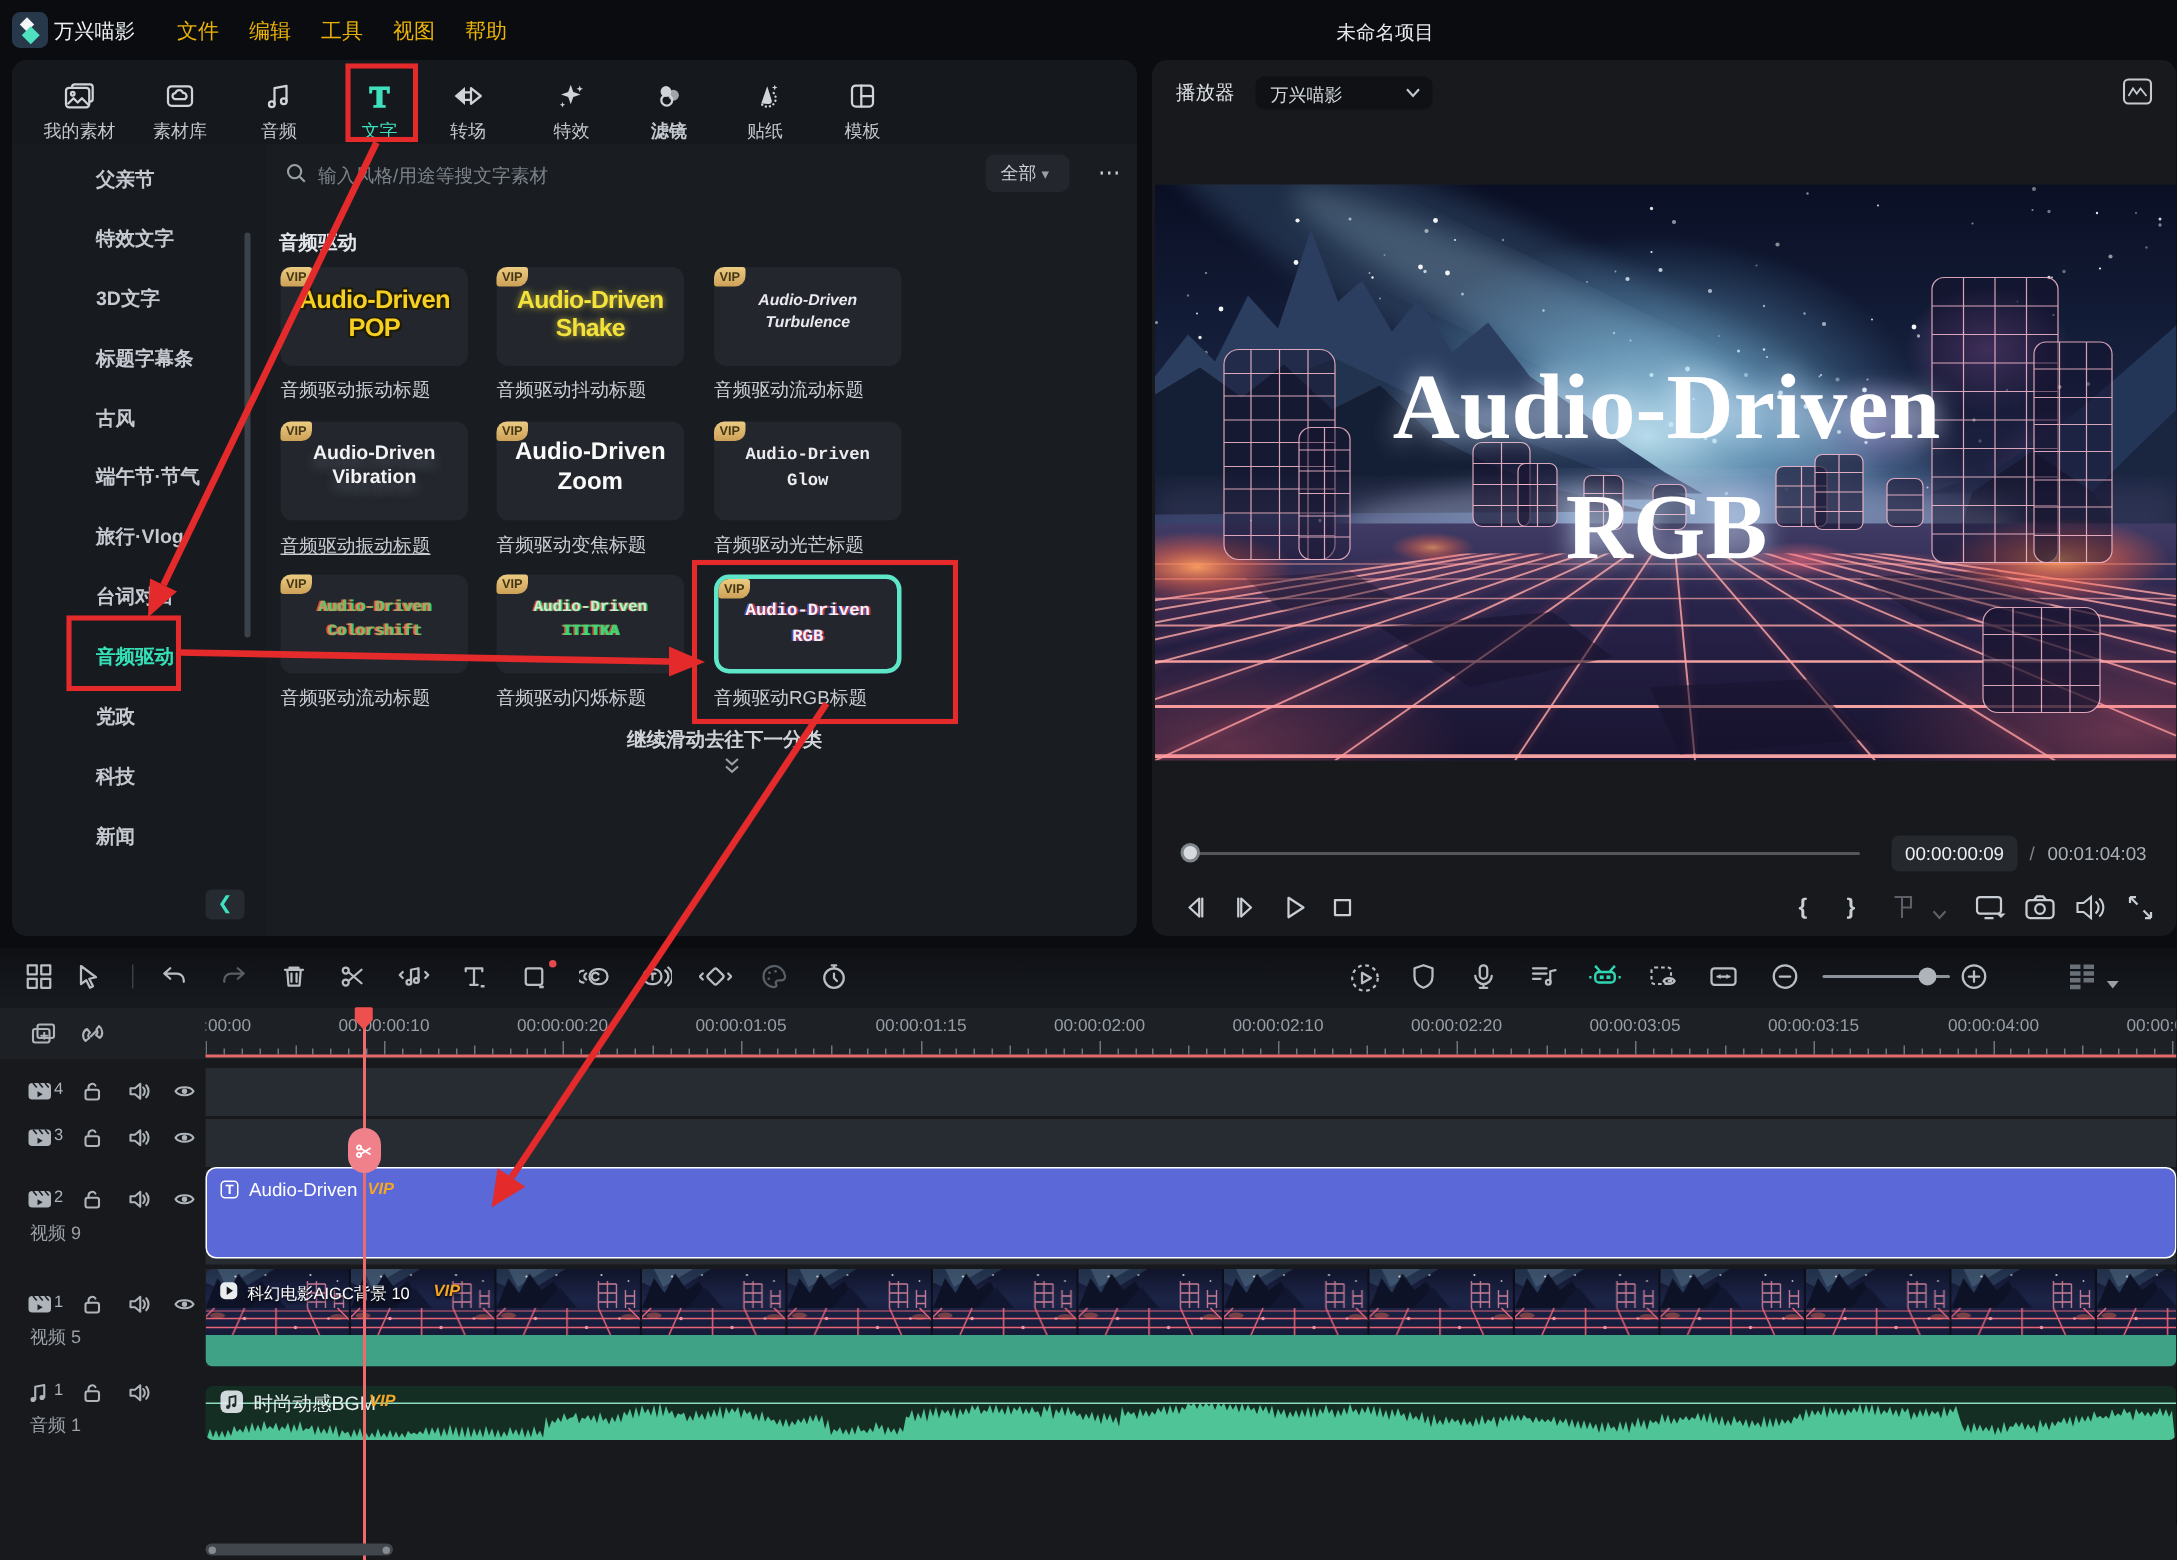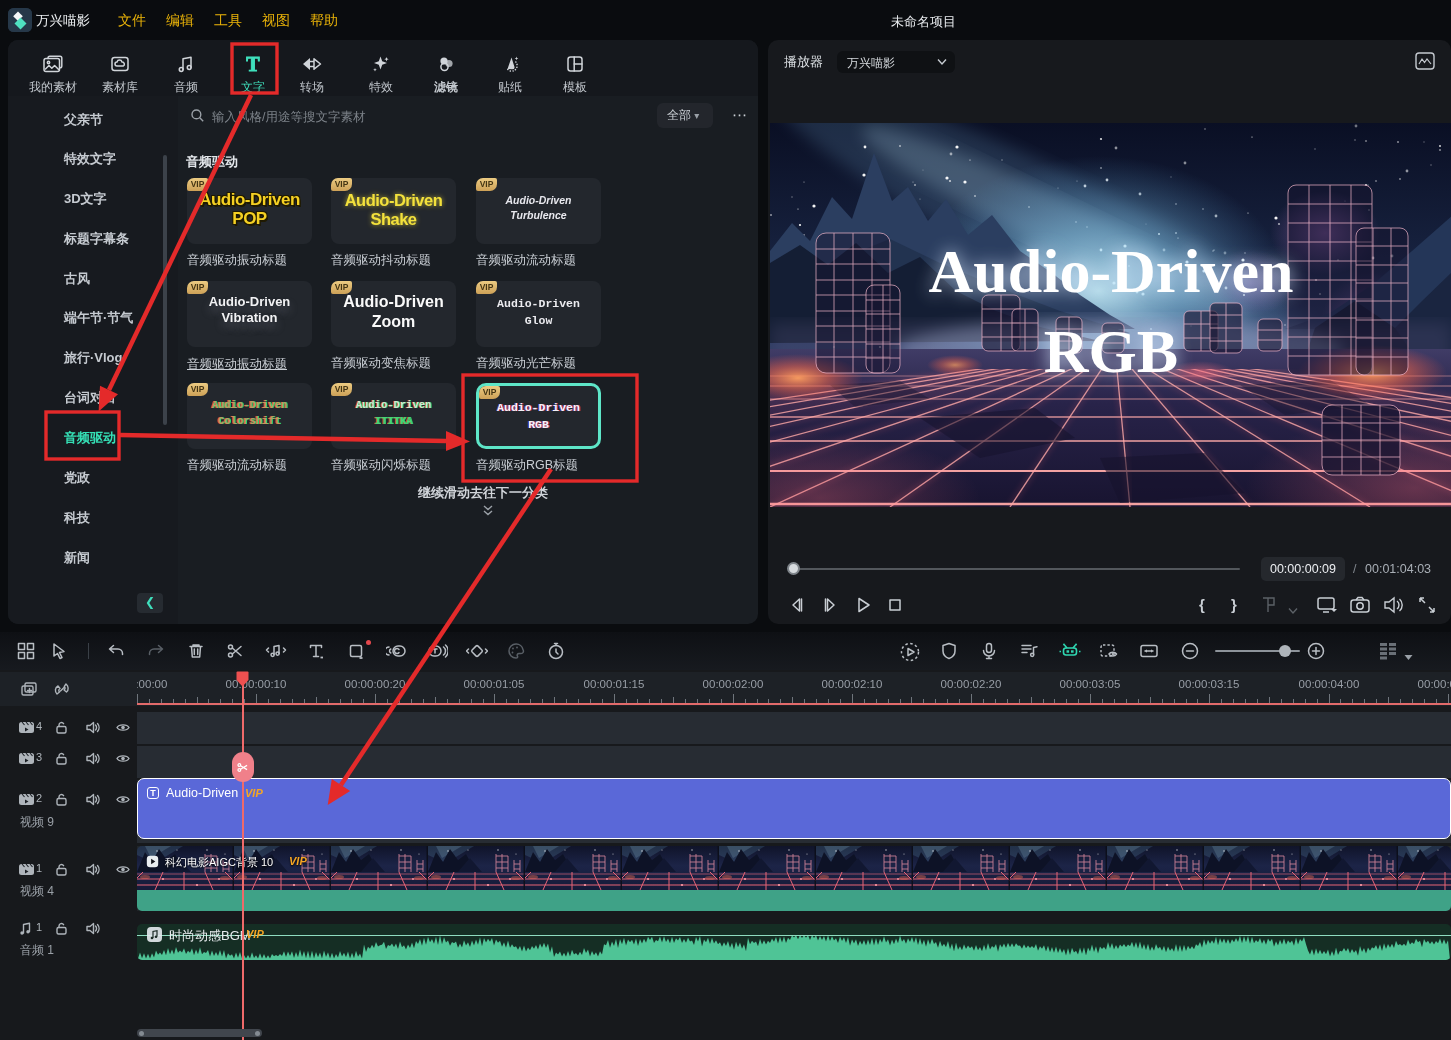--- a/index.html
+++ b/index.html
@@ -956,21 +956,21 @@
         <path d="M5 6.5 V5 a2.5 2.5 0 0 1 4.6-1.3" stroke="#aeb4ba" stroke-width="1.4" fill="none" stroke-linecap="round" stroke-linejoin="round"></path>
       </svg></div>
     <div class="abs" style="left:85px;top:230px;"><svg width="16" height="15" viewBox="0 0 16 15">
         <path d="M2 5.5 h3 l3.5-3 v10 l-3.5-3 H2 Z" stroke="#aeb4ba" stroke-width="1.4" fill="none" stroke-linecap="round" stroke-linejoin="round"></path>
         <path d="M10.5 5 a3.5 3.5 0 0 1 0 5 M12.5 3.5 a6 6 0 0 1 0 8" stroke="#aeb4ba" stroke-width="1.4" fill="none" stroke-linecap="round" stroke-linejoin="round"></path>
       </svg></div>
     <div class="abs" style="left:115px;top:230px;"><svg width="16" height="15" viewBox="0 0 16 15">
         <path d="M2 7.5 C4 4 12 4 14 7.5 C12 11 4 11 2 7.5 Z" stroke="#aeb4ba" stroke-width="1.4" fill="none" stroke-linecap="round" stroke-linejoin="round"></path>
         <circle cx="8" cy="7.5" r="1.8" fill="#aeb4ba"></circle>
       </svg></div>
-    <div class="abs tracklab" style="left:20px;top:251px;">视频 4</div>
+    <div class="abs tracklab" style="left:20px;top:251px;">视频 5</div>
     <div class="abs" style="left:18px;top:289px;"><svg width="15" height="15" viewBox="0 0 15 15">
         <path d="M5.5 12 V3.5 l6-1.2 V10.5" stroke="#aeb4ba" stroke-width="1.4" fill="none" stroke-linecap="round" stroke-linejoin="round"></path>
         <circle cx="4" cy="12" r="1.7" fill="#aeb4ba"></circle>
         <circle cx="10" cy="10.7" r="1.7" fill="#aeb4ba"></circle>
       </svg></div>
     <div class="abs" style="left:36px;top:289px;font-size:11px;color:#aeb4ba;">1</div>
     <div class="abs" style="left:54px;top:289px;"><svg width="15" height="15" viewBox="0 0 15 15">
         <rect x="3" y="6.5" width="9" height="6.5" rx="1.5" stroke="#aeb4ba" stroke-width="1.4" fill="none" stroke-linecap="round" stroke-linejoin="round"></rect>
         <path d="M5 6.5 V5 a2.5 2.5 0 0 1 4.6-1.3" stroke="#aeb4ba" stroke-width="1.4" fill="none" stroke-linecap="round" stroke-linejoin="round"></path>
       </svg></div>

